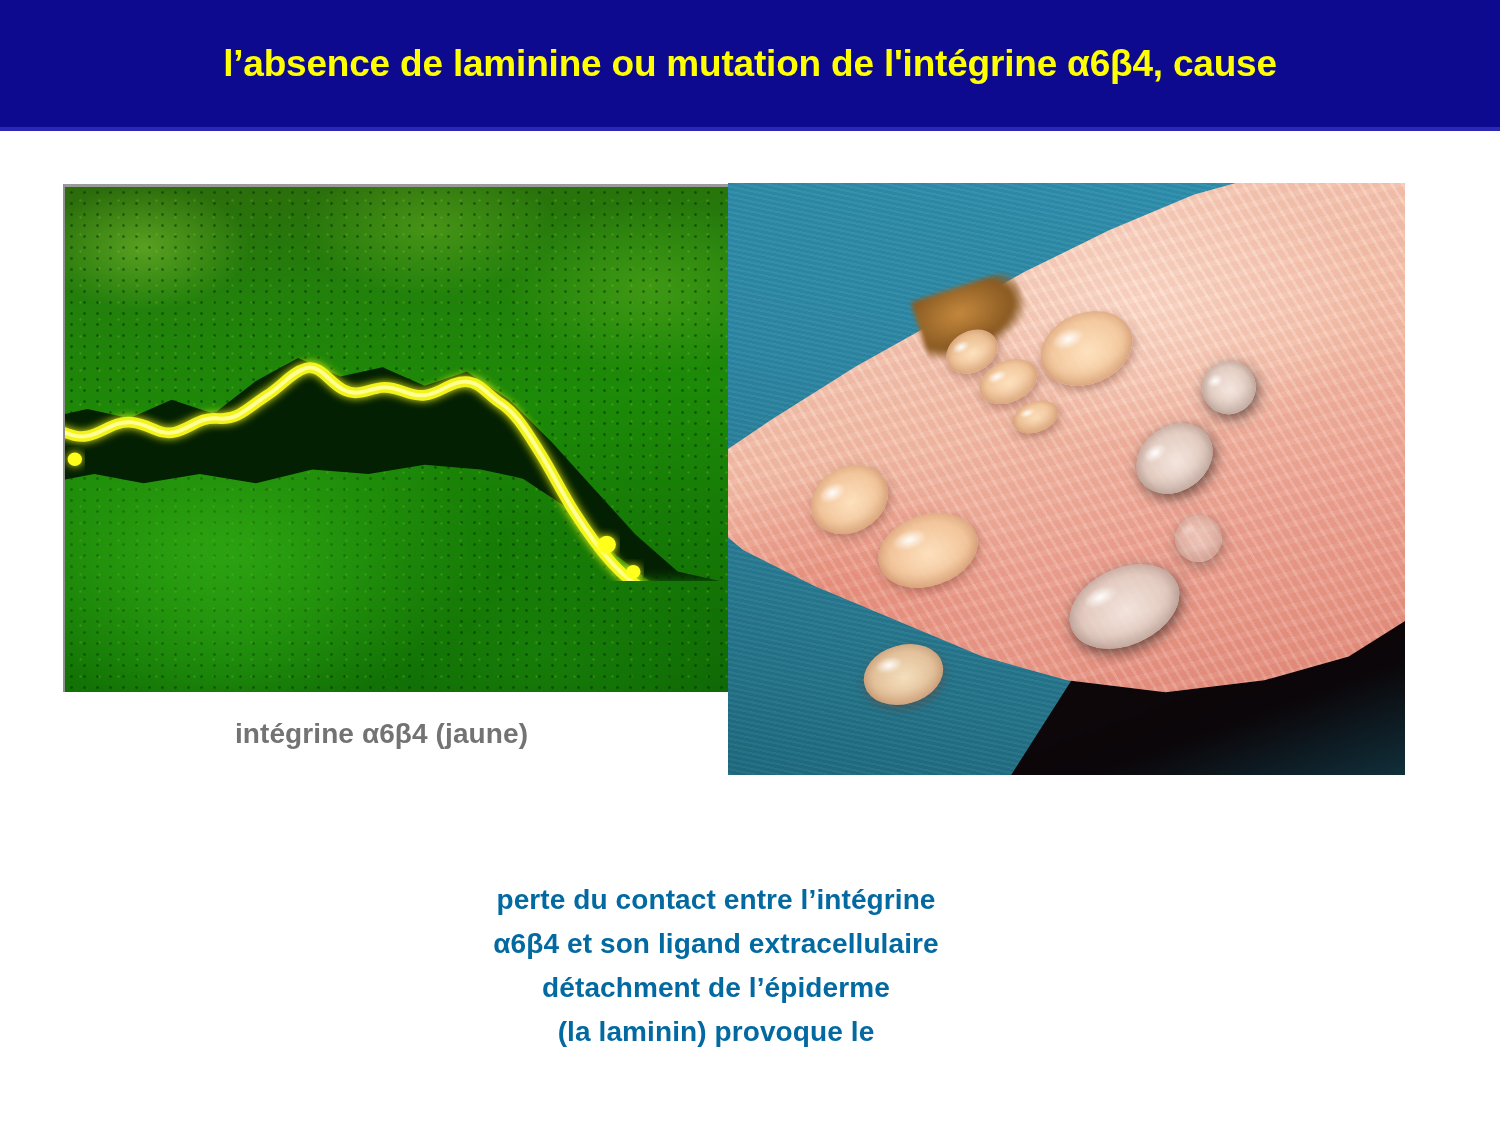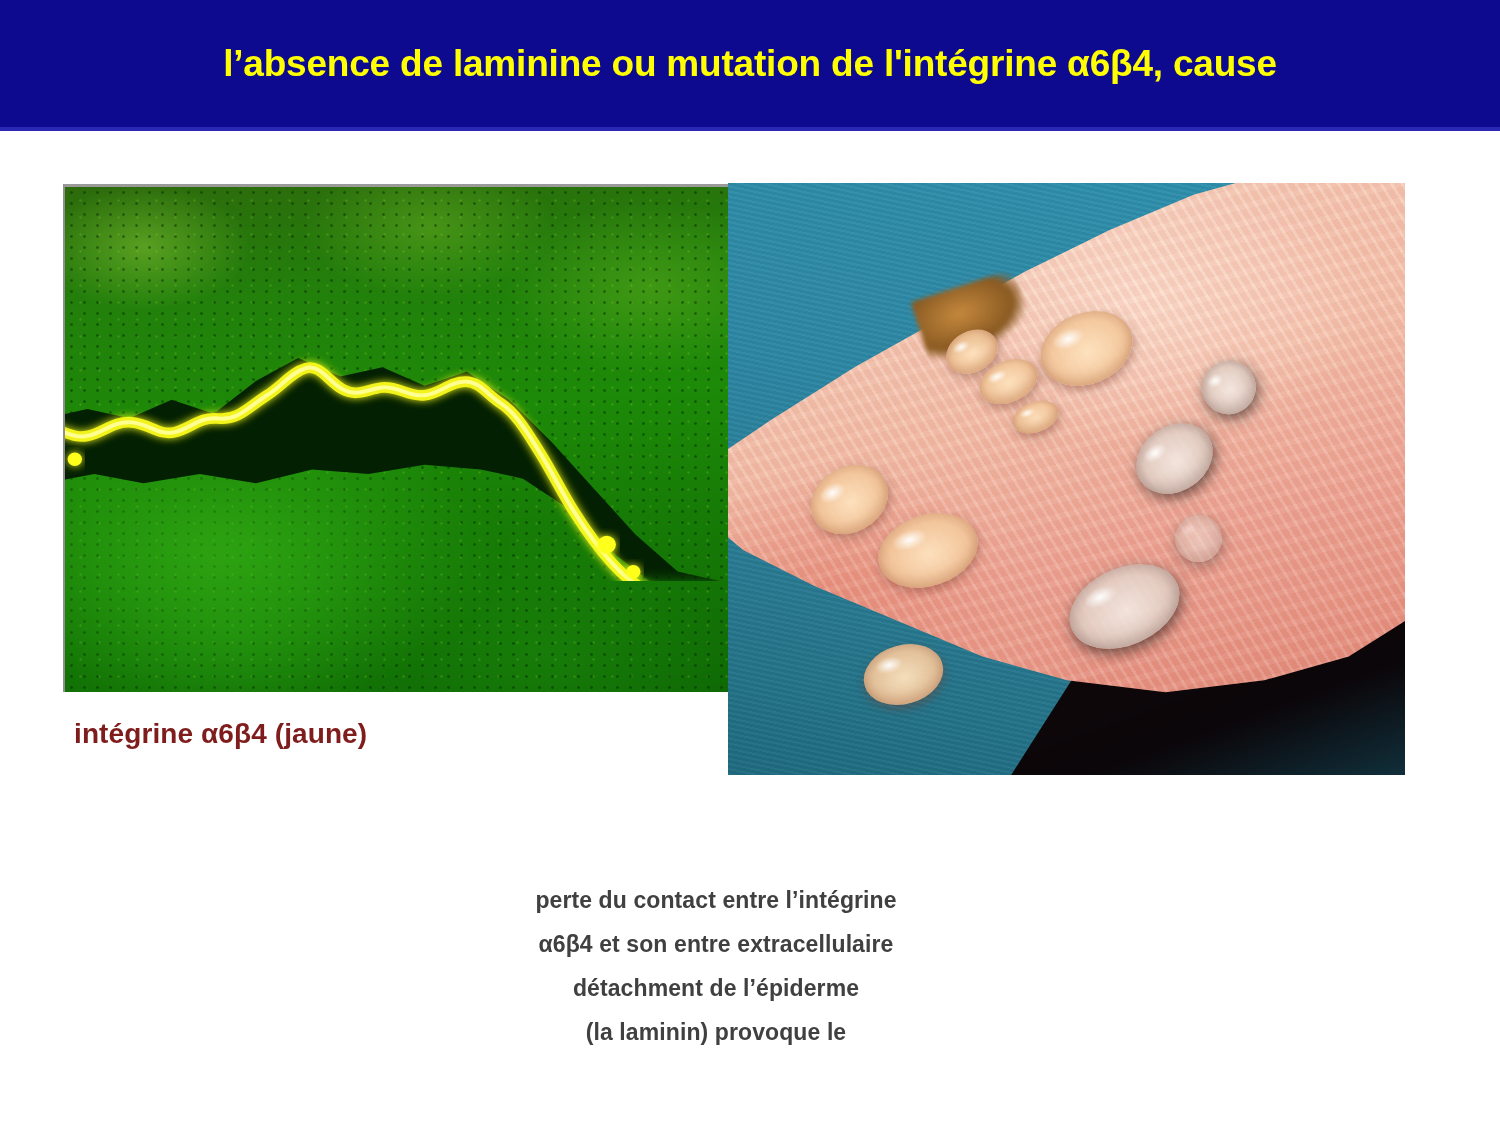--- a/index.html
+++ b/index.html
@@ -119,25 +119,25 @@
     position: absolute;
     left: -4%;
     top: 30%;
     width: 108%;
     height: 48%;
   }
   .if-bm svg { width: 100%; height: 100%; display: block; }
 
   .if-caption {
     position: absolute;
-    left: 74px;
+    left: 49px;
     top: 716px;
     width: 665px;
-    text-align: left;
-    color: #7f1d1d;
+    text-align: center;
+    color: #737373;
     font-family: "Liberation Sans", sans-serif;
     font-weight: bold;
     font-size: 28px;
     line-height: 36px;
     letter-spacing: 0.1px;
   }
 
   
   .clin-panel {
     position: absolute;
@@ -230,24 +230,24 @@
       inset 0 -6px 14px rgba(120,100,95,0.35);
   }
 
   
   .bottom-text {
     position: absolute;
     left: 0;
     top: 878px;
     width: 1432px;
     text-align: center;
-    color: #404040;
+    color: #0369a1;
     font-family: "Liberation Sans", sans-serif;
     font-weight: bold;
-    font-size: 23px;
+    font-size: 28px;
     line-height: 44px;
     letter-spacing: 0.1px;
   }
   .bottom-text div { white-space: pre; }
 </style>
 </head>
 <body>
 
 <div class="title-band">
   <div class="title-text">
@@ -314,16 +314,16 @@
     <div class="blister" style="left:20%;top:78%;width:12%;height:10%;transform:rotate(-16deg);"></div>
     <div class="blister clear" style="left:60%;top:41%;width:12%;height:11%;transform:rotate(-34deg);"></div>
     <div class="blister clear" style="left:70%;top:30%;width:8%;height:9%;transform:rotate(-30deg);"></div>
     <div class="blister clear" style="left:50%;top:65%;width:17%;height:13%;transform:rotate(-24deg);"></div>
     <div class="blister clear" style="left:66%;top:56%;width:7%;height:8%;transform:rotate(-12deg);opacity:0.55;"></div>
   </div>
 </div>
 
 <div class="bottom-text">
   <div>perte du contact entre l’intégrine</div>
-  <div>α6β4 et son entre extracellulaire</div>
+  <div>α6β4 et son ligand extracellulaire</div>
   <div>détachment de l’épiderme</div>
   <div>(la laminin) provoque le</div>
 </div>
 
 </body></html>

